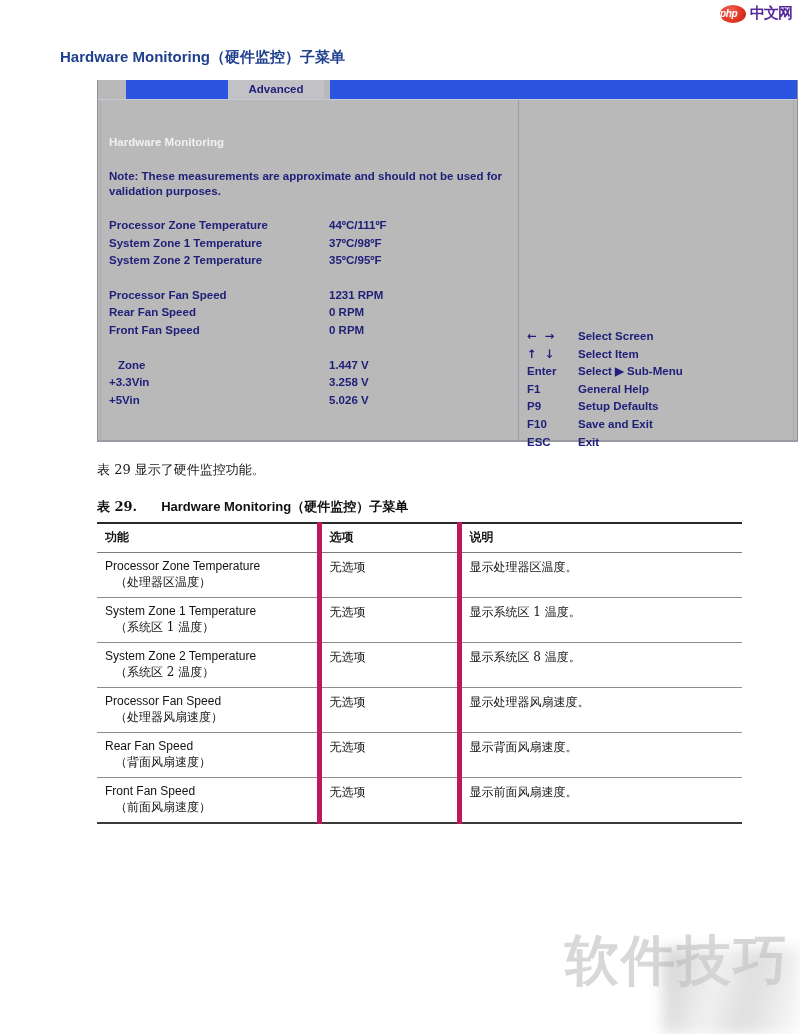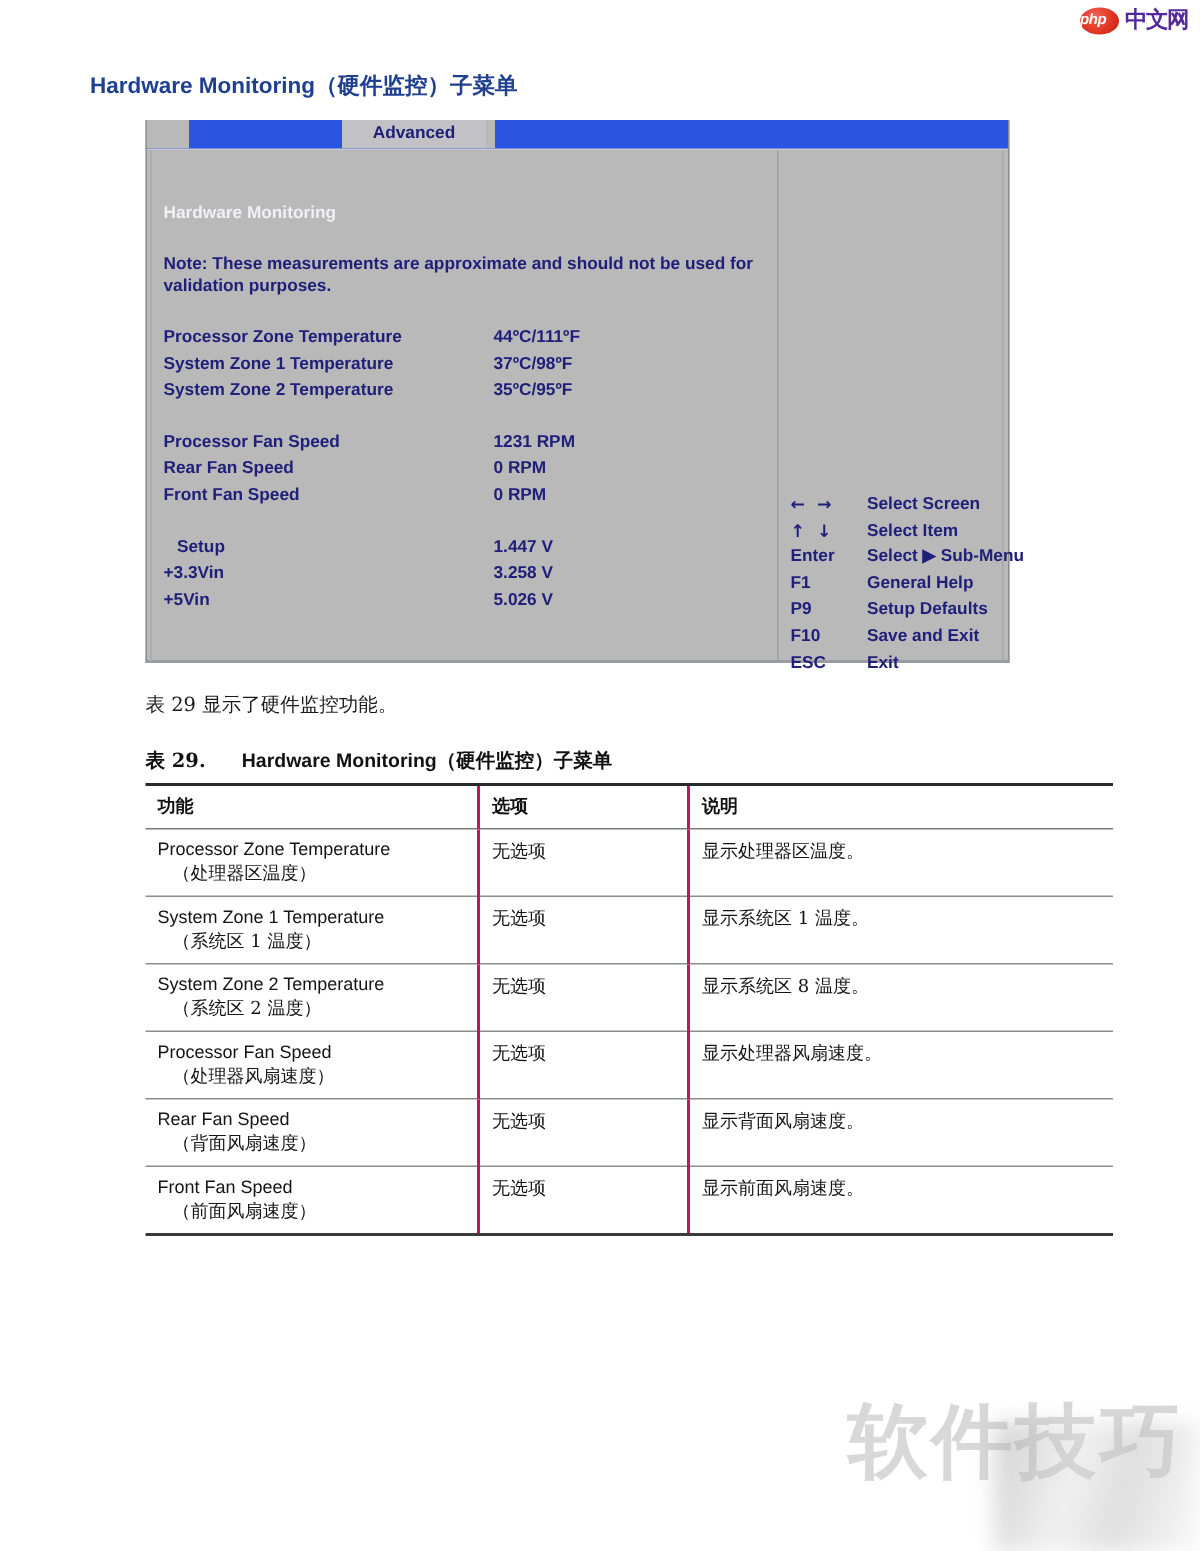--- a/index.html
+++ b/index.html
@@ -60,21 +60,21 @@
   .page-heading .cn {
     font-family: "DejaVu Sans", sans-serif;
     color: #1f3f8f;
   }
 
   
   .bios {
     position: absolute;
     left: 97px;
     top: 80px;
-    width: 576px;
+    width: 701px;
     height: 362px;
     background: #b9b9b9;
     box-sizing: border-box;
     border-left: 1px solid #8e8e96;
     border-right: 1px solid #8e8e96;
     border-bottom: 2px solid #9a9aa2;
   }
   .bios-menubar {
     position: relative;
     height: 19px;
@@ -243,21 +243,21 @@
     font-size: 12px;
     font-weight: bold;
     color: #111;
     padding: 5px 0 6px 8px;
     border-top: 2px solid #2a2a2a;
     border-bottom: 1px solid #7b7b7b;
     vertical-align: bottom;
   }
   .data-table thead th.sep,
   .data-table tbody td.sep {
-    border-left: 2px solid #be185d;
+    border-left: 5px solid #be185d;
   }
   .data-table tbody td {
     padding: 6px 6px 7px 8px;
     border-bottom: 1px solid #8d8d8d;
     vertical-align: top;
     font-size: 12px;
     color: #141414;
   }
   .data-table tbody tr:last-child td {
     border-bottom: 2px solid #3a3a3a;
@@ -364,21 +364,21 @@
         <div class="bios-row">
           <span class="lbl">Front Fan Speed</span>
           <span class="val">0 RPM</span>
         </div>
       </div>
 
       <div class="bios-group-gap"></div>
 
       <div>
         <div class="bios-row">
-          <span class="lbl indent">Setup</span>
+          <span class="lbl indent">Zone</span>
           <span class="val">1.447 V</span>
         </div>
         <div class="bios-row">
           <span class="lbl">+3.3Vin</span>
           <span class="val">3.258 V</span>
         </div>
         <div class="bios-row">
           <span class="lbl">+5Vin</span>
           <span class="val">5.026 V</span>
         </div>

